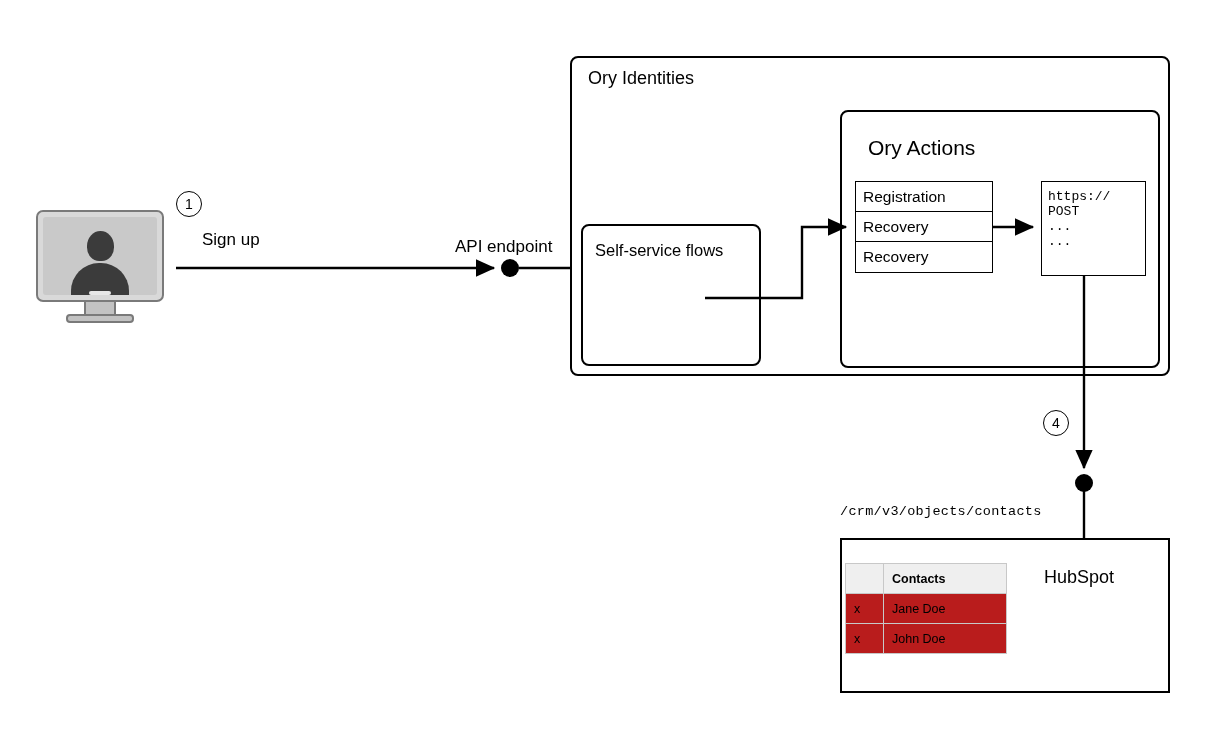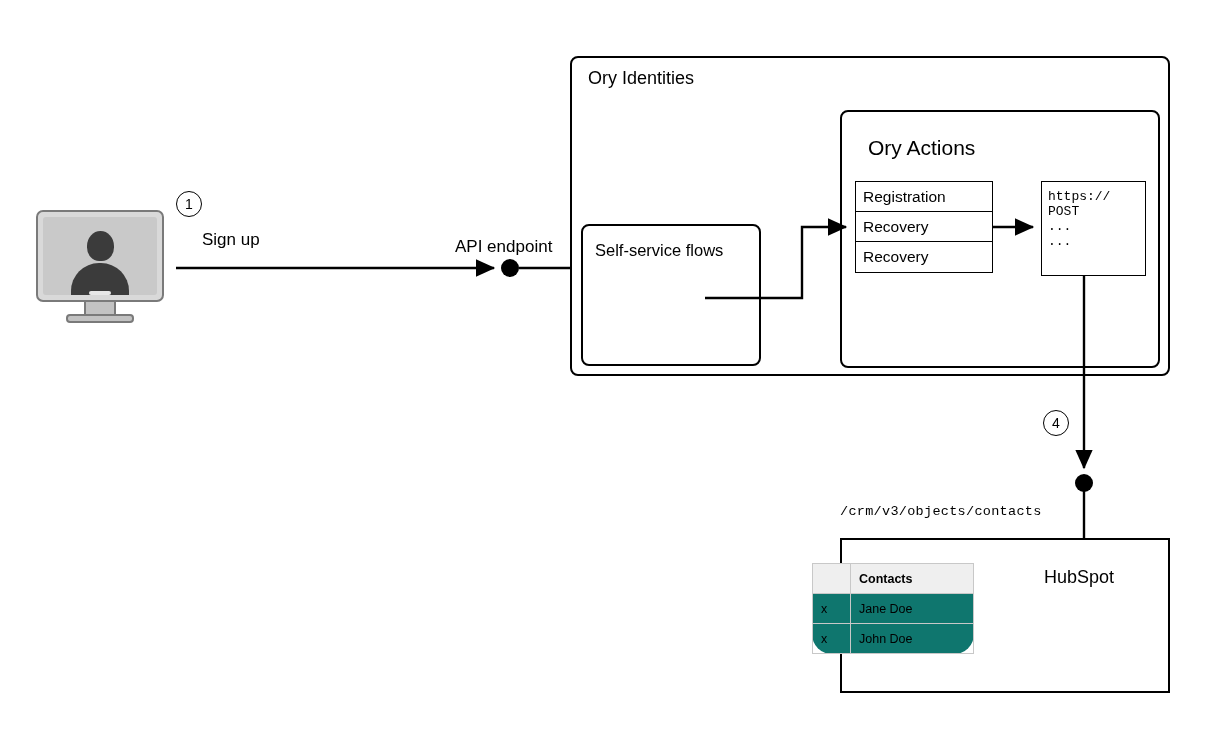--- a/index.html
+++ b/index.html
@@ -172,26 +172,25 @@
   .codebox div {
     font-family: "Liberation Mono", "DejaVu Sans Mono", monospace;
     font-size: 13px;
     line-height: 15px;
     white-space: nowrap;
   }
 
   
   .hs-table {
     position: absolute;
-    left: 812px;
+    left: 845px;
     top: 563px;
     width: 162px;
     border-collapse: collapse;
-    background: #0f766e;
-    border-radius: 20px;
+    background: #b91c1c;
   }
   .hs-table td, .hs-table th {
     border: 1px solid #c8c8c8;
     font-size: 12.5px;
     font-weight: normal;
     text-align: left;
     height: 30px;
     padding: 0 8px;
     box-sizing: border-box;
   }

